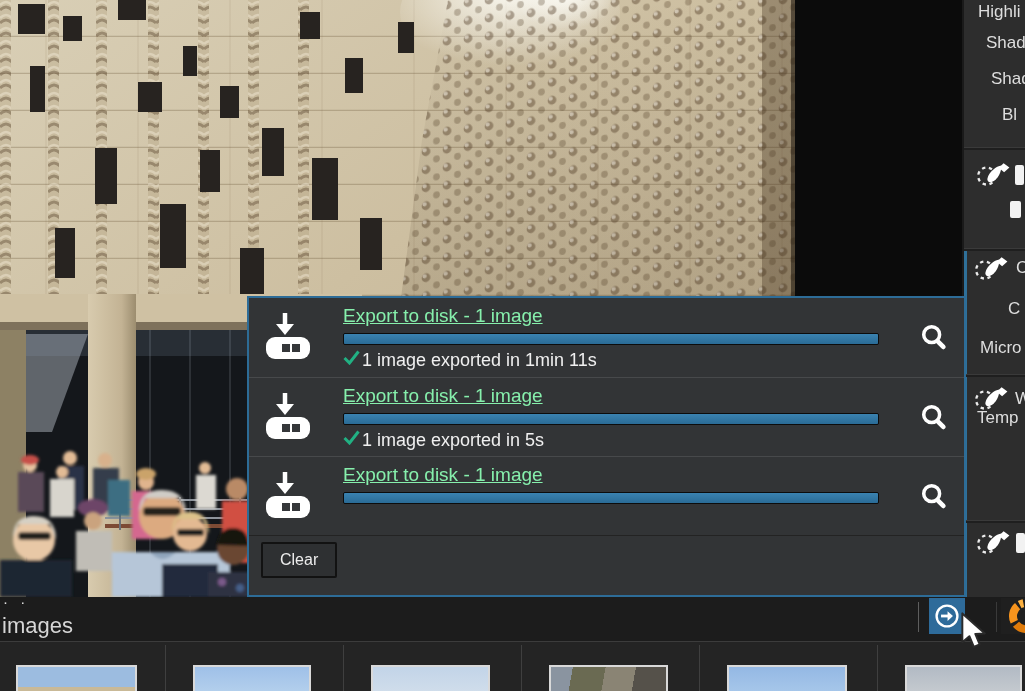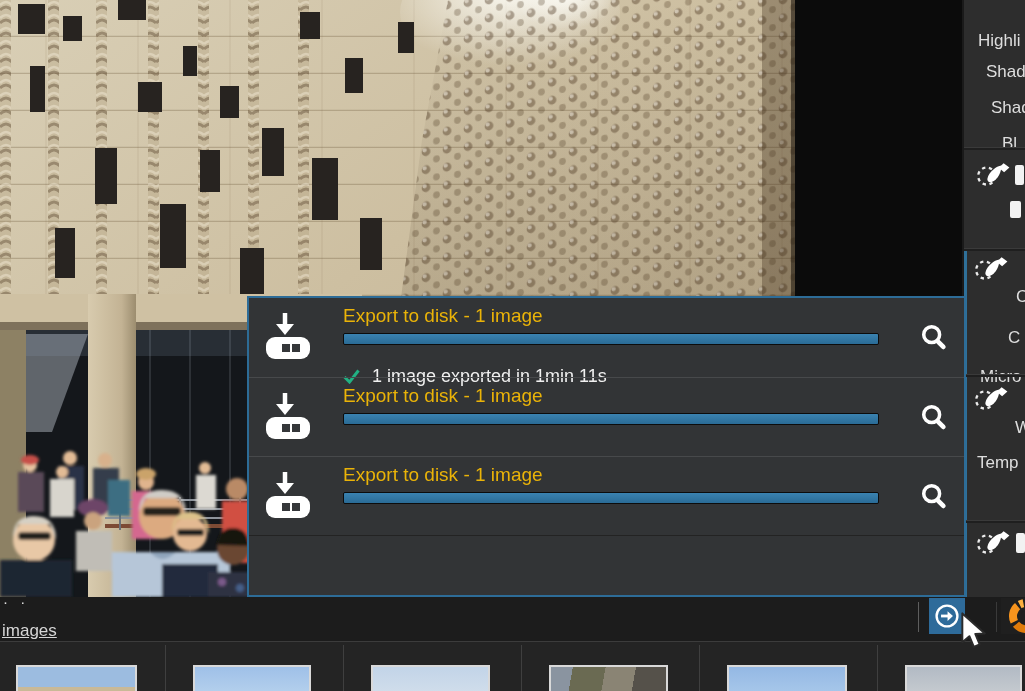--- a/index.html
+++ b/index.html
@@ -7,47 +7,47 @@
   body { font-family:"Liberation Sans","DejaVu Sans",sans-serif; }
   .app { position:relative; width:1025px; height:691px; overflow:hidden; background:#0b0b0b; }
 
   
   .canvas { position:absolute; left:0; top:0; width:962px; height:597px; background:#0b0b0b; overflow:hidden; }
   .photo { position:absolute; left:0; top:0; }
 
   
   .sidebar { position:absolute; left:962px; top:0; width:63px; height:597px; background:#2d2d2d;
              border-left:2px solid #1a1a1a; overflow:hidden; }
-  .sidebar .lbl { position:absolute; color:#dedede; font-size:17px; white-space:nowrap;margin-top:29px; }
+  .sidebar .lbl { position:absolute; color:#dedede; font-size:17px; white-space:nowrap; }
   .sb-divider { position:absolute; left:0; width:63px; height:3px; background:#1f1f1f; border-top:1px solid #3a3a3a; }
   .sb-icon { position:absolute; width:36px; height:26px; }
   .frag { position:absolute; background:#f2f2f2; border-radius:2px; }
   .scroll-strip { position:absolute; left:-2px; top:250px; width:5px; height:347px; background:#2f7099; }
 
   
   .dialog { position:absolute; left:247px; top:296px; width:719px; height:301px;
             background:#323436; border:2px solid #2d6c97; }
   .exp-row { position:relative; height:80px; border-bottom:1px solid #232323; }
   .exp-row + .exp-row { border-top:1px solid #47494b; margin-top:-1px; }
   .exp-icon { position:absolute; left:16px; top:14px; width:46px; height:50px; }
   .exp-main { position:absolute; left:94px; top:6px; width:536px; }
-  .exp-title { color:#eab308; font-size:19px; line-height:24px; }
+  .exp-title { color:#86efac; font-size:19px; line-height:24px;text-decoration:underline; }
   .exp-bar { margin-top:5px; height:12px; background:#1a1c1e; border:1px solid #0c0c0c; border-radius:2px; }
   .exp-fill { height:100%; background:linear-gradient(#3a82b0,#2a6b96); border-radius:1px; }
-  .exp-status { margin-top:21px; display:flex; align-items:center; gap:12px; color:#f0f0f0; font-size:18px; }
+  .exp-status { margin-top:5px; display:flex; align-items:flex-start; gap:2px; color:#f0f0f0; font-size:18px; }
   .exp-zoom { position:absolute; right:14px; top:24px; width:32px; height:32px; background:none; border:none; cursor:pointer; }
   .dlg-footer { position:relative; height:56px; }
   .clear-btn { position:absolute; left:12px; top:6px; padding:7px 17px; background:#2e3032;
                border:2px solid #121212; border-radius:2px; color:#ececec; font-size:16px;
                font-family:inherit; cursor:pointer; }
 
   
   .bottombar { position:absolute; left:0; top:597px; width:1025px; height:44px; background:#1c1c1c; }
   .bb-dots { position:absolute; left:3px; top:-4px; color:#e0e0e0; font-size:15px; letter-spacing:4px; }
-  .bb-label { position:absolute; left:2px; top:24px; color:#d6d6d6; font-size:17px;text-decoration:underline; }
+  .bb-label { position:absolute; left:2px; top:16px; color:#d6d6d6; font-size:22px; }
   .bb-sep { position:absolute; top:5px; width:1px; height:30px; background:#5e5e5e; }
   .next-btn { position:absolute; left:929px; top:1px; width:36px; height:36px; background:#2e6b9a;
               border:none; cursor:pointer; }
   .logo-btn { position:absolute; left:1001px; top:1px; width:24px; height:36px; background:#1f1f1f;
               border:none; cursor:pointer; overflow:hidden; }
 
   
   .filmstrip { position:absolute; left:0; top:641px; width:1025px; height:50px; background:#242424;
                border-top:1px solid #3c3c3c; overflow:hidden; }
   .fs-sep { position:absolute; top:3px; width:1px; height:47px; background:#3f3f3f; }
@@ -258,21 +258,21 @@
     <span class="lbl" style="left:16px; top:338px;">Micro</span>
 
     <div class="sb-divider" style="top:374px;"></div>
 
     <svg class="sb-icon" style="left:9px; top:386px;" viewBox="0 0 34 24">
       <circle cx="11" cy="13" r="8" fill="none" stroke="#ececec" stroke-width="2.2" stroke-dasharray="3.2,3.4"></circle>
       <path d="M25,3 C20,3.5 13.5,9 11.8,15 C11,17.8 13.4,19.6 16.2,18.4 C22,16 25,9 25,3 Z" fill="#fff"></path>
       <path d="M27,1 L32.5,5 L27.5,9.5 L22.5,5.2 Z" fill="#fff"></path>
     </svg>
     <span class="lbl" style="left:51px; top:389px;">W</span>
-    <span class="lbl" style="left:13px; top:424px;">Temp</span>
+    <span class="lbl" style="left:13px; top:408px;">Temp</span>
 
     <div class="sb-divider" style="top:520px;"></div>
 
     <svg class="sb-icon" style="left:11px; top:530px;" viewBox="0 0 34 24">
       <circle cx="11" cy="13" r="8" fill="none" stroke="#ececec" stroke-width="2.2" stroke-dasharray="3.2,3.4"></circle>
       <path d="M25,3 C20,3.5 13.5,9 11.8,15 C11,17.8 13.4,19.6 16.2,18.4 C22,16 25,9 25,3 Z" fill="#fff"></path>
       <path d="M27,1 L32.5,5 L27.5,9.5 L22.5,5.2 Z" fill="#fff"></path>
     </svg>
     <div class="frag" style="left:52px; top:533px; width:9px; height:20px;"></div>
   </aside>
@@ -313,20 +313,26 @@
         <polygon points="11,12 29,12 20,23" fill="#fff"></polygon>
         <rect x="1" y="25" width="44" height="22" rx="9" fill="#fff"></rect>
         <rect x="17" y="32" width="8" height="8" fill="#35373a"></rect>
         <rect x="27" y="32" width="8" height="8" fill="#35373a"></rect>
       </svg>
       <div class="exp-main">
         <div class="exp-title">Export to disk - 1 image</div>
         <div class="exp-bar">
           <div class="exp-fill" style="width: 100%;"></div>
         </div>
+        <div class="exp-status">
+          <svg width="17" height="15" viewBox="0 0 17 15">
+            <polyline points="1.5,8 6.5,13 15.5,1.5" fill="none" stroke="#21b183" stroke-width="3"></polyline>
+          </svg>
+          <span>1 image exported in 5s</span>
+        </div>
       </div>
       <button class="exp-zoom">
         <svg width="28" height="28" viewBox="0 0 24 24">
           <circle cx="10" cy="10" r="6.8" fill="none" stroke="#fff" stroke-width="3"></circle>
           <path d="M15,15.5 L20,20.5" stroke="#fff" stroke-width="4" stroke-linecap="round"></path>
         </svg>
       </button>
     </div>
 
     <div class="exp-row">
@@ -344,20 +350,23 @@
         </div>
       </div>
       <button class="exp-zoom">
         <svg width="28" height="28" viewBox="0 0 24 24">
           <circle cx="10" cy="10" r="6.8" fill="none" stroke="#fff" stroke-width="3"></circle>
           <path d="M15,15.5 L20,20.5" stroke="#fff" stroke-width="4" stroke-linecap="round"></path>
         </svg>
       </button>
     </div>
 
+    <div class="dlg-footer">
+      <button class="clear-btn">Clear</button>
+    </div>
   </div>
 
   <div class="bottombar">
     <span class="bb-dots">· ·</span>
     <span class="bb-label">images</span>
     <div class="bb-sep" style="left:918px;"></div>
     <button class="next-btn">
       <svg width="26" height="26" viewBox="0 0 24 24" style="display:block;margin:0 auto;">
         <circle cx="12" cy="12" r="9.6" fill="none" stroke="#fff" stroke-width="2.2"></circle>
         <path d="M6.5,12 H14" stroke="#fff" stroke-width="2.6"></path>

